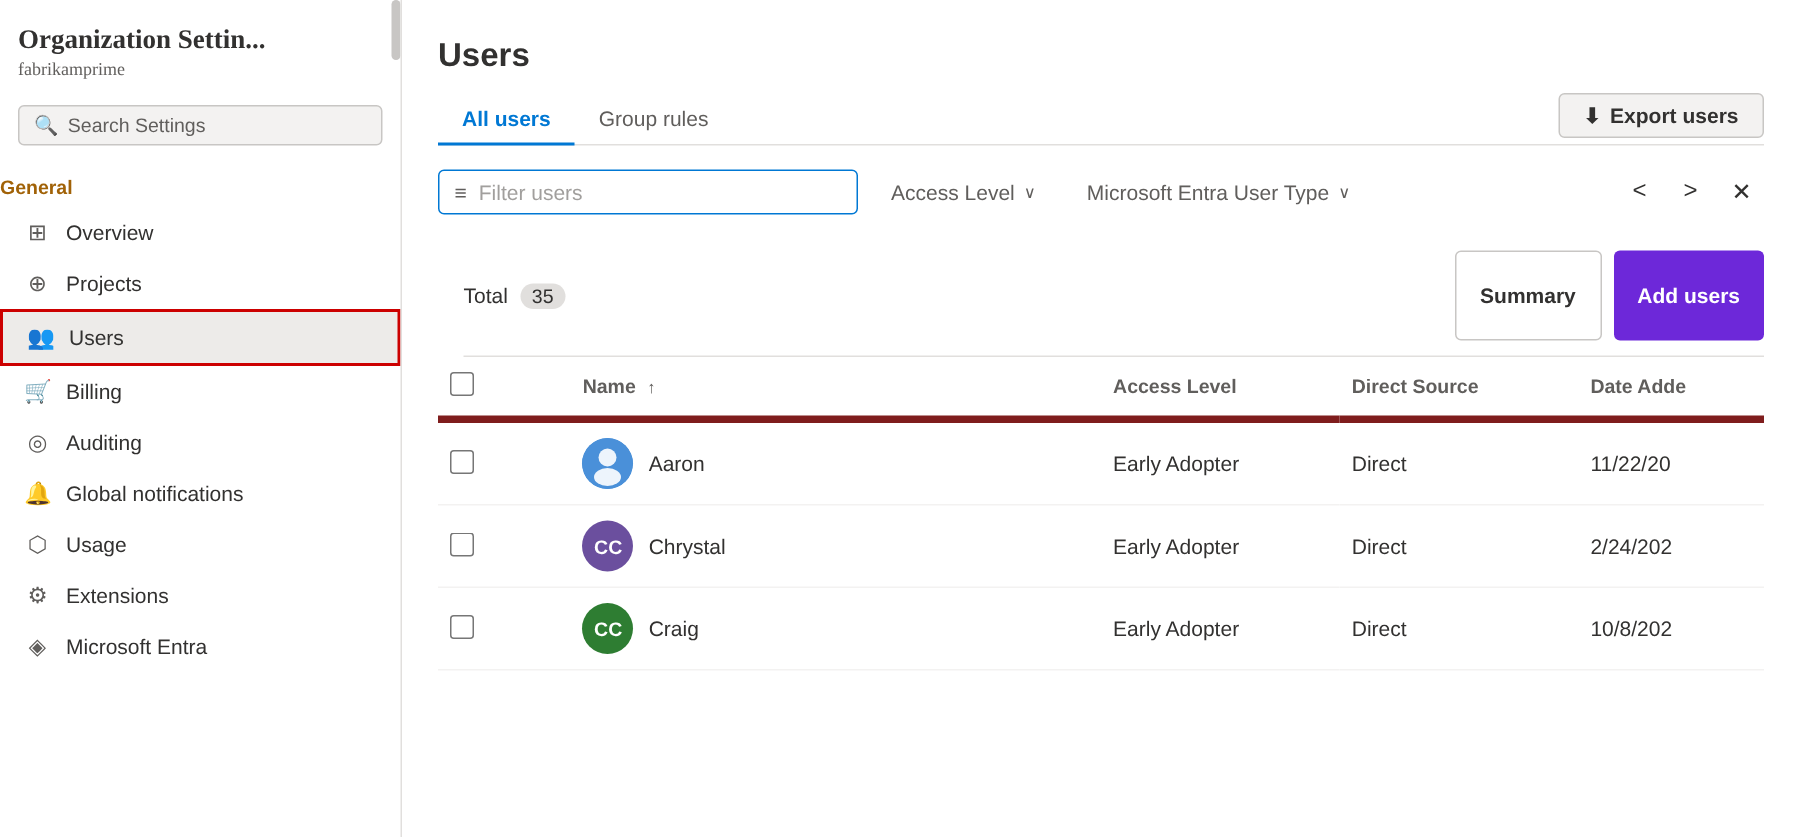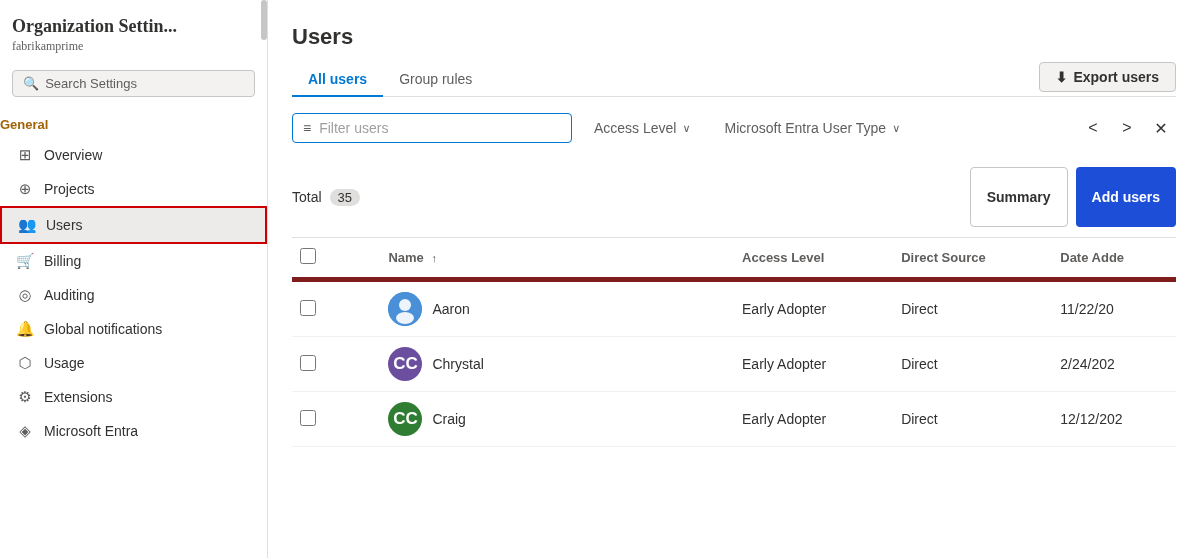--- a/index.html
+++ b/index.html
@@ -239,20 +239,21 @@
       flex: 1;
       padding: 0 24px;
       overflow: hidden;
     }
     .table-controls {
       display: flex;
       align-items: center;
       justify-content: space-between;
       padding: 8px 0 10px 0;
       border-bottom: 1px solid #e1dfdd;
+      margin-left: 17px;
     }
     .total-badge {
       display: flex;
       align-items: center;
       gap: 8px;
       font-size: 14px;
       color: #323130;
     }
     .badge {
       background: #e1dfdd;
@@ -271,21 +272,21 @@
       background: #ffffff;
       border: 1px solid #c8c6c4;
       border-radius: 4px;
       cursor: pointer;
       font-size: 14px;
       font-weight: 600;
       color: #323130;
     }
     .add-users-btn {
       padding: 22px 16px;
-      background: #1d4ed8;
+      background: #6d28d9;
       border: none;
       border-radius: 4px;
       cursor: pointer;
       font-size: 14px;
       font-weight: 600;
       color: #ffffff;
     }
 
     
     .user-table {
@@ -327,21 +328,21 @@
       align-items: center;
       gap: 10px;
     }
     .avatar {
       width: 34px;
       height: 34px;
       border-radius: 50%;
       display: flex;
       align-items: center;
       justify-content: center;
-      font-size: 17px;
+      font-size: 13px;
       font-weight: 700;
       color: #fff;
       flex-shrink: 0;
       overflow: hidden;
     }
     .sort-arrow {
       font-size: 11px;
       margin-left: 4px;
     }
     input[type="checkbox"] {
@@ -502,18 +503,18 @@
           <tr>
             <td><input type="checkbox" style=""></td>
             <td>
               <div class="user-row-name">
     <div class="avatar" style="background:#2e7d32">CC</div>
     <span>Craig</span>
   </div>
             </td>
             <td>Early Adopter</td>
             <td>Direct</td>
-            <td>12/12/202</td>
+            <td>10/8/202</td>
           </tr>
         </tbody>
     </table>
   </div>
 </div>
 
 </body></html>

